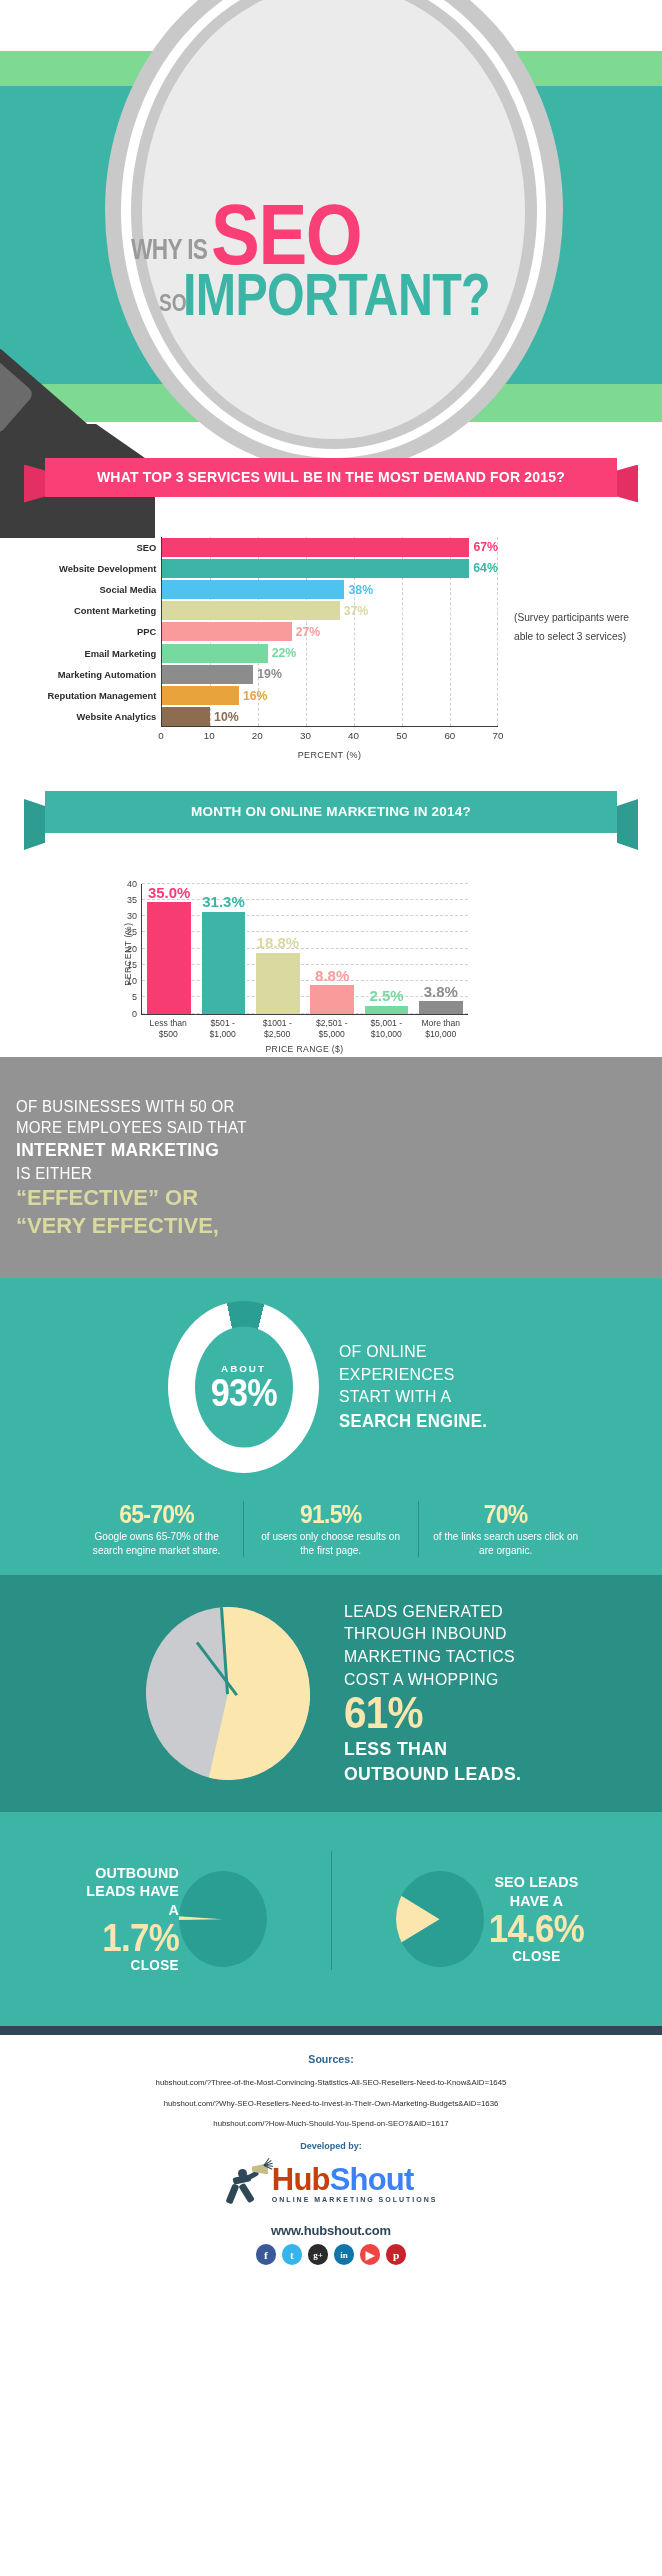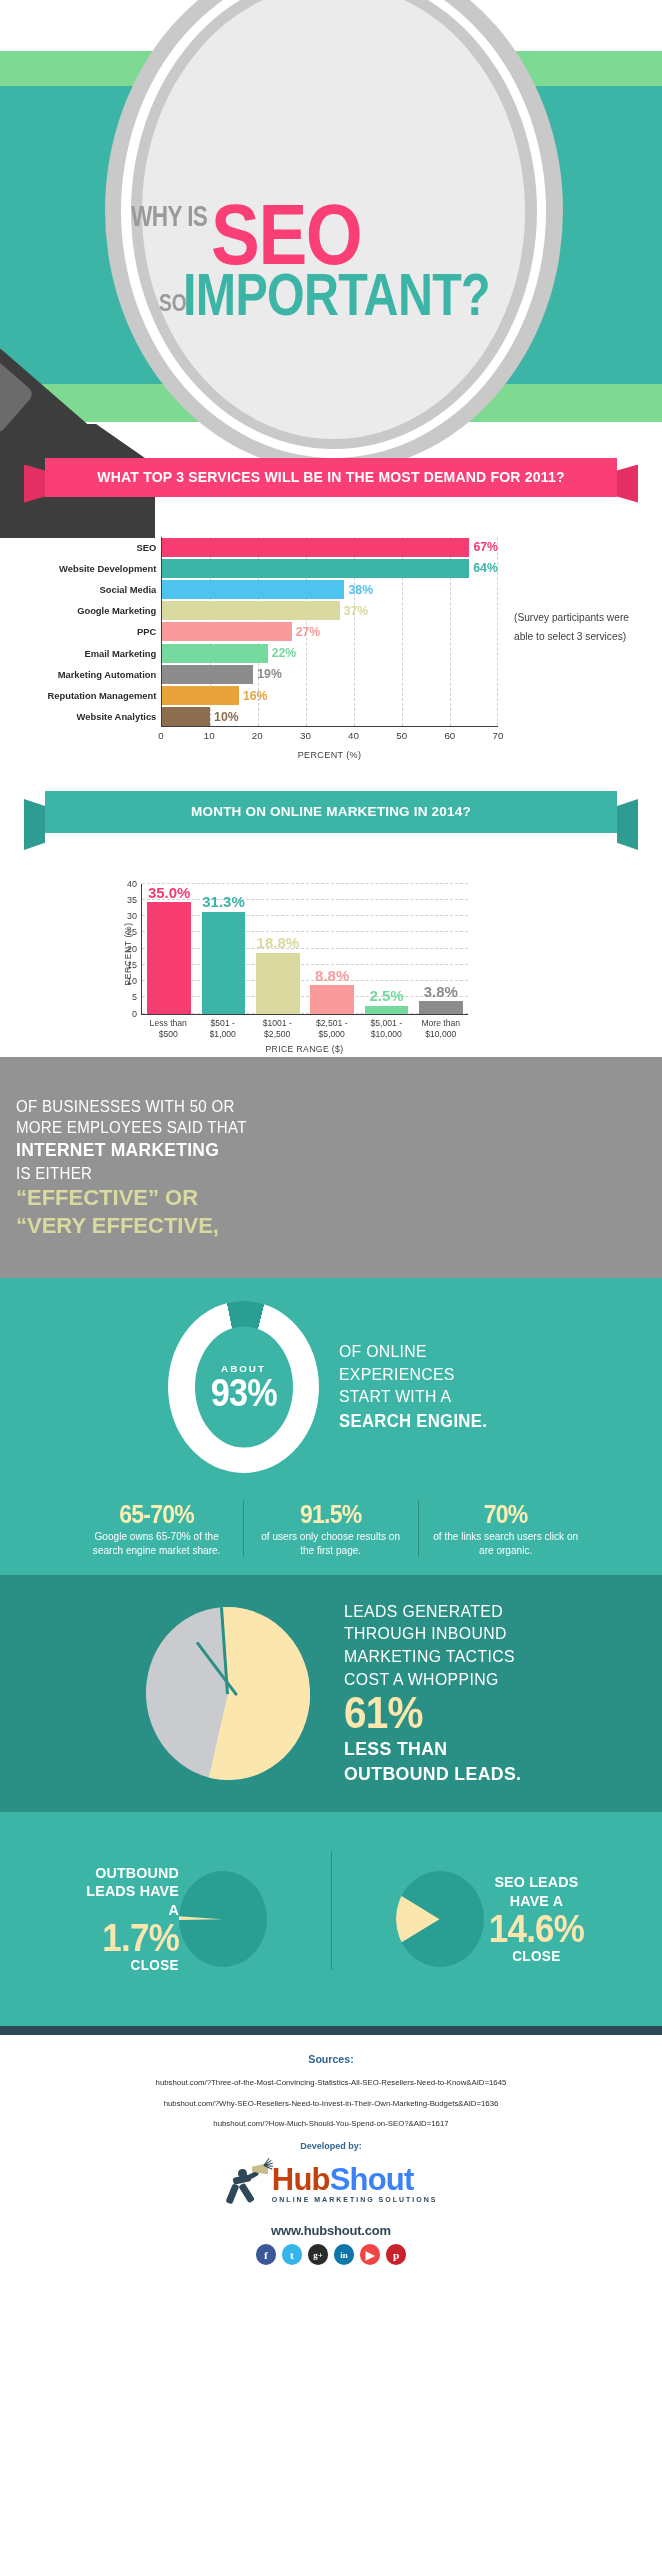--- a/index.html
+++ b/index.html
@@ -41,21 +41,21 @@
     position:absolute; left:131px; top:-27px; width:406px; height:476px;
     border-radius:50%; background:#c9c9c9; z-index:6;
   }
   .mag-lens {
     position:absolute; left:142px; top:-16.4px; width:383px; height:455px;
     border-radius:50%; background:#ebebeb; z-index:7;
   }
   .hero-text { position:absolute; left:0; top:0; width:662px; height:458px; z-index:9; }
   .line1 {
     position:absolute; left:131px; top:200px; width:425px;
-    display:flex; align-items:flex-start; justify-content:flex-start;
+    display:flex; align-items:flex-end; justify-content:flex-start;
   }
   .why-is {
     font-size:29px; font-weight:bold; color:#9a9a9a;
     letter-spacing:-0.8px; transform:scaleX(.78); transform-origin:left bottom;
     margin-right:-18px; padding-bottom:3.3px;
   }
   .seo-word {
     font-size:85px; font-weight:bold; color:#fa3f77; line-height:.82;
     letter-spacing:-1.6px; transform:scaleX(.86); transform-origin:left bottom;
   }
@@ -295,21 +295,21 @@
         <span class="important-word">IMPORTANT?</span>
       </div>
     </div>
   </div>
 
   <div class="banner-wrap" style="height:61px;">
     <div class="banner-deco"></div>
     <div style="position:relative;width:572px;margin:0 auto;">
       <div class="rib rib-l-pink"></div>
       <div class="rib rib-r-pink"></div>
-      <div class="banner banner-pink">WHAT TOP 3 SERVICES WILL BE IN THE MOST DEMAND FOR 2011?</div>
+      <div class="banner banner-pink">WHAT TOP 3 SERVICES WILL BE IN THE MOST DEMAND FOR 2015?</div>
     </div>
   </div>
 
   <div class="sec-white chart1">
     <div class="c1-plot">
       <div class="c1-grid" style="left:14.28%"></div>
       <div class="c1-grid" style="left:28.57%"></div>
       <div class="c1-grid" style="left:42.85%"></div>
       <div class="c1-grid" style="left:57.14%"></div>
       <div class="c1-grid" style="left:71.42%"></div>
@@ -325,21 +325,21 @@
             <span class="c1-label">Website Development</span>
             <div class="c1-bar" style="width: 91.4286%; background: rgb(60, 181, 167);"></div>
             <span class="c1-val" style="color: rgb(60, 181, 167);">64%</span>
           </div>
           <div class="c1-row">
             <span class="c1-label">Social Media</span>
             <div class="c1-bar" style="width: 54.2857%; background: rgb(79, 195, 240);"></div>
             <span class="c1-val" style="color: rgb(79, 195, 240);">38%</span>
           </div>
           <div class="c1-row">
-            <span class="c1-label">Google Marketing</span>
+            <span class="c1-label">Content Marketing</span>
             <div class="c1-bar" style="width: 52.8571%; background: rgb(217, 217, 160);"></div>
             <span class="c1-val" style="color: rgb(217, 217, 160);">37%</span>
           </div>
           <div class="c1-row">
             <span class="c1-label">PPC</span>
             <div class="c1-bar" style="width: 38.5714%; background: rgb(250, 155, 155);"></div>
             <span class="c1-val" style="color: rgb(250, 155, 155);">27%</span>
           </div>
           <div class="c1-row">
             <span class="c1-label">Email Marketing</span>

